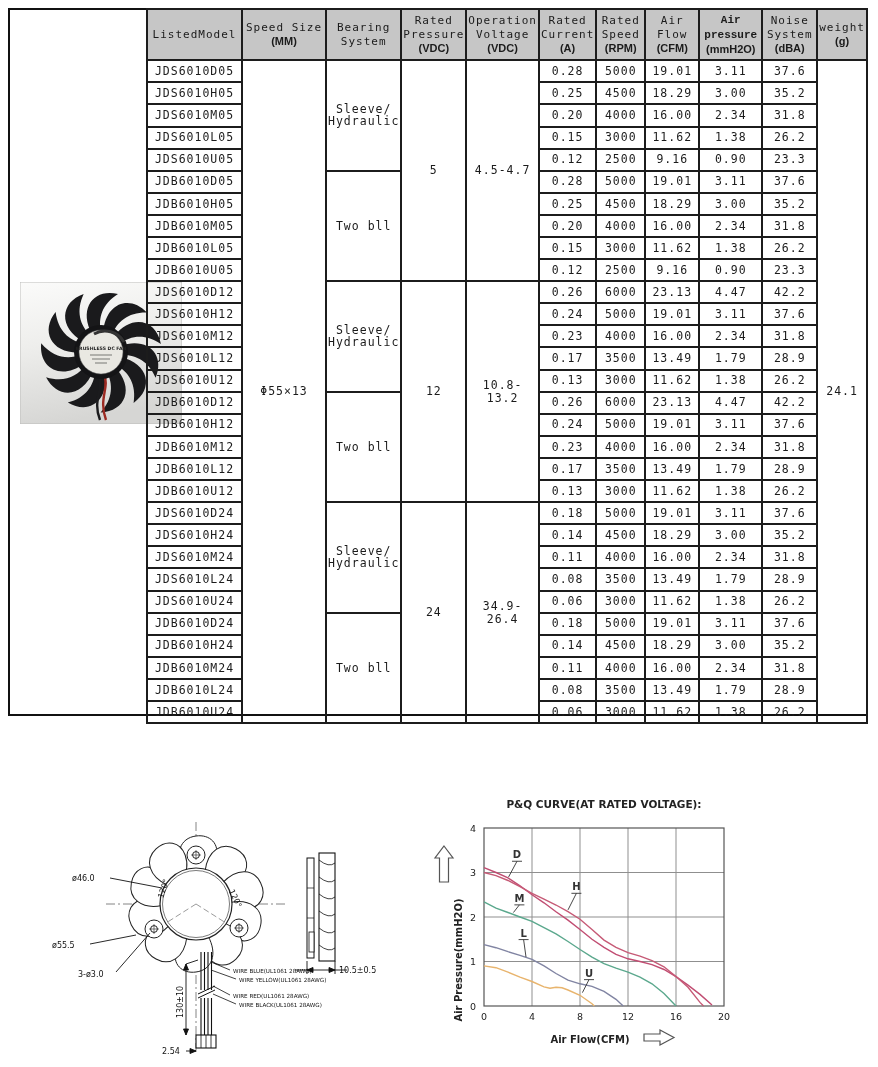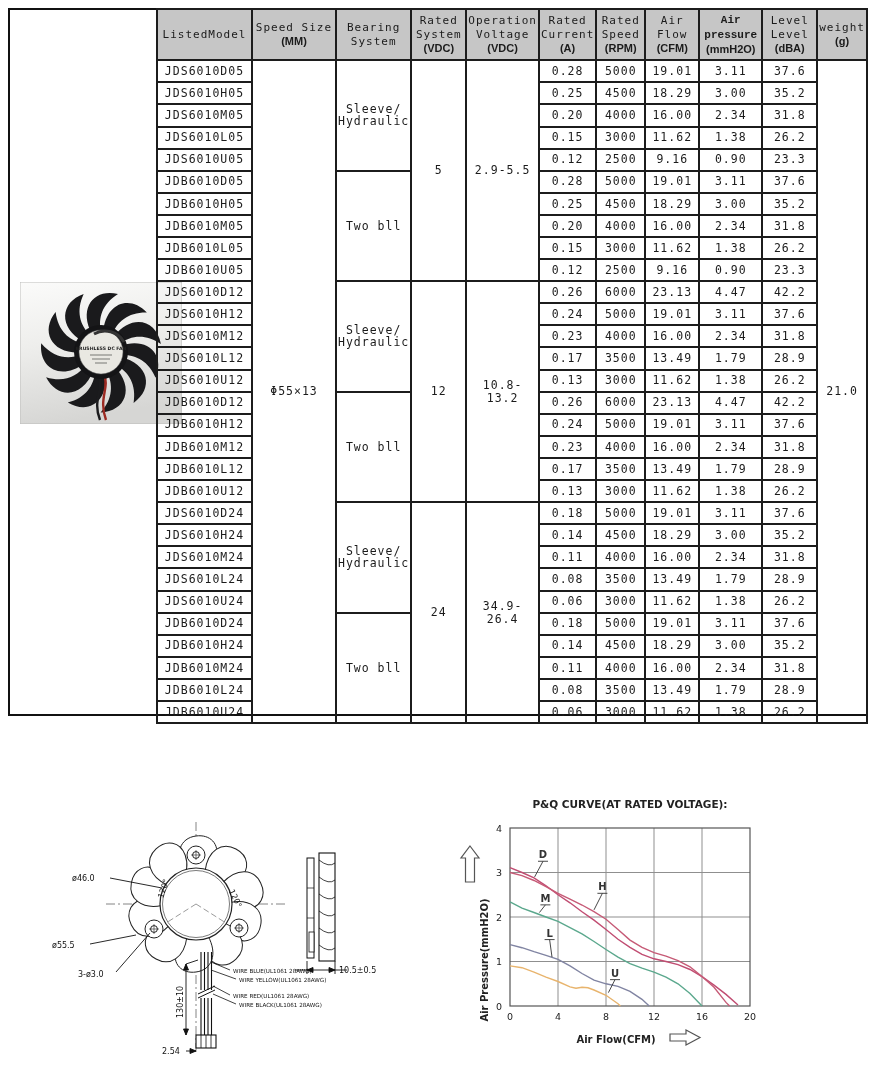--- a/index.html
+++ b/index.html
@@ -8,21 +8,21 @@
   .spec-box{position:absolute;left:8px;top:8px;width:856px;height:704px;border:2px solid #111;}
   .photo-wrap{position:absolute;left:10px;top:272px;width:162px;height:142px;}
   table.spec{border-collapse:collapse;position:absolute;top:-2px;right:-2px;table-layout:fixed;}
   table.spec td,table.spec th{border:2px solid #1c1c1c;overflow:hidden;}
   table.spec th{background:#c6c6c6;font-weight:normal;font-size:11px;padding:3px 1px;line-height:1.25;letter-spacing:1px;}
   table.spec td{font-size:11.5px;height:20.1px;text-align:center;letter-spacing:1px;padding:0 1px;line-height:1.1;}
   td.model-cell{text-align:left;padding-left:5px;letter-spacing:1.5px;font-size:11px;border-radius:6px;}
   .unit{font-family:"Liberation Sans",sans-serif;font-weight:bold;letter-spacing:0;display:block;}
   .sanshead{font-family:Liberation Mono, monospace;font-weight:bold;letter-spacing:0;}
   .drawing-wrap{position:absolute;left:10px;top:792px;width:430px;height:272px;}
-  .chart-wrap{position:absolute;left:448px;top:790px;width:330px;height:270px;}
+  .chart-wrap{position:absolute;left:422px;top:790px;width:330px;height:270px;}
   svg text{font-family:"DejaVu Sans",sans-serif;}
   .dimtext{font-size:8px;fill:#111;}
   .wiretext{font-size:5.6px;fill:#111;font-family:"DejaVu Sans",sans-serif;}
   .chart-title{font-size:10.5px;font-weight:bold;fill:#222;}
   .axis-title{font-size:10px;font-weight:bold;fill:#222;}
   .ticktext{font-size:9.5px;fill:#222;}
 </style>
 </head>
 <body>
 
@@ -78,43 +78,43 @@
         <col style="width: 54px;">
         <col style="width: 63px;">
         <col style="width: 55px;">
         <col style="width: 39px;">
       </colgroup>
     <thead>
         <tr id="spec-head">
           <th><span>ListedModel</span></th>
           <th><span>Speed Size</span><span class="unit">(MM)</span></th>
           <th><span>Bearing System</span></th>
-          <th><span>Rated System</span><span class="unit">(VDC)</span></th>
+          <th><span>Rated Pressure</span><span class="unit">(VDC)</span></th>
           <th><span>Operation Voltage</span><span class="unit">(VDC)</span></th>
           <th><span>Rated Current</span><span class="unit">(A)</span></th>
           <th><span>Rated Speed</span><span class="unit">(RPM)</span></th>
           <th><span>Air Flow</span><span class="unit">(CFM)</span></th>
           <th><span class="sanshead">Air pressure</span><span class="unit">(mmH2O)</span></th>
-          <th><span>Level Level</span><span class="unit">(dBA)</span></th>
+          <th><span>Noise System</span><span class="unit">(dBA)</span></th>
           <th><span>weight</span><span class="unit">(g)</span></th>
         </tr>
       </thead>
     <tbody id="spec-body">
         <tr>
           <td class="model-cell">JDS6010D05</td>
           <td rowspan="30">Φ55×13</td>
           <td rowspan="5">Sleeve/ Hydraulic</td>
           <td rowspan="10">5</td>
-          <td rowspan="10">2.9-5.5</td>
+          <td rowspan="10">4.5-4.7</td>
           <td>0.28</td>
           <td>5000</td>
           <td>19.01</td>
           <td>3.11</td>
           <td>37.6</td>
-          <td rowspan="30">21.0</td>
+          <td rowspan="30">24.1</td>
         </tr>
         <tr>
           <td class="model-cell">JDS6010H05</td>
           <td>0.25</td>
           <td>4500</td>
           <td>18.29</td>
           <td>3.00</td>
           <td>35.2</td>
         </tr>
         <tr>

